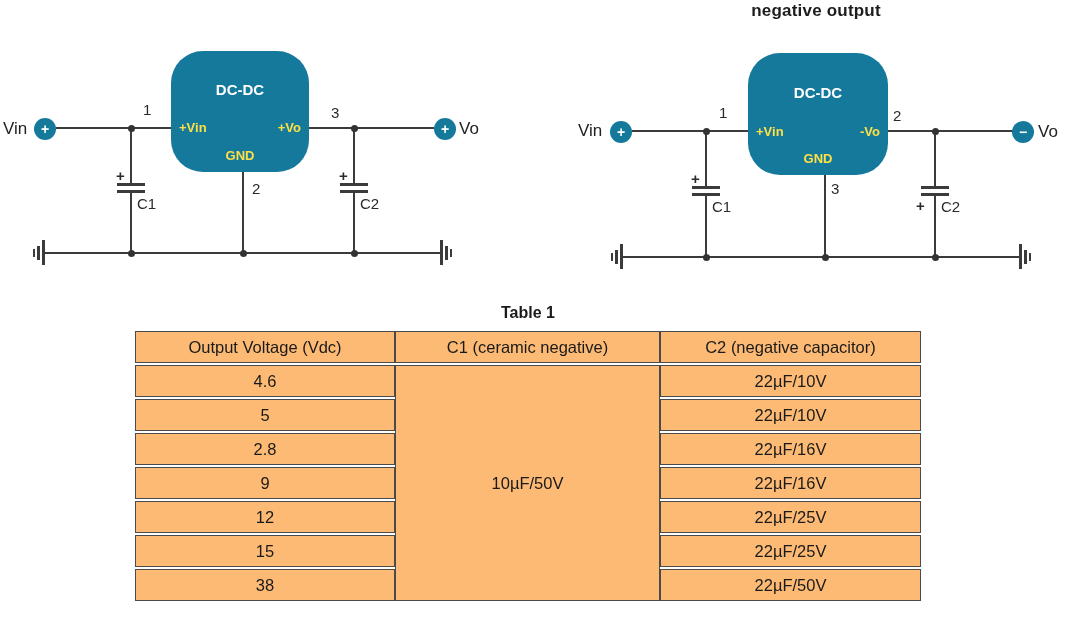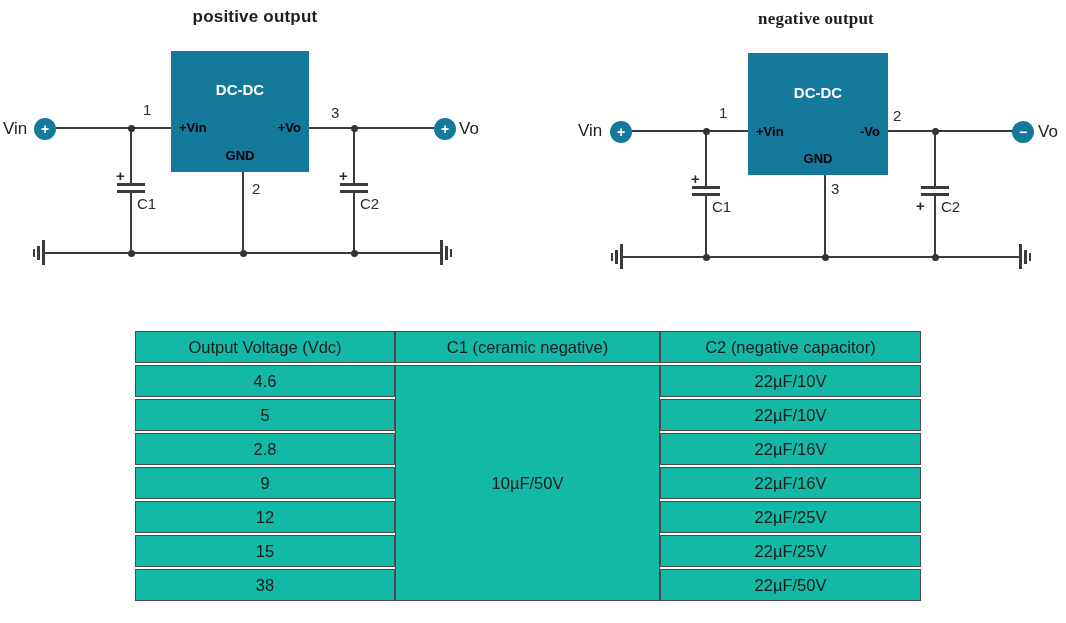--- a/index.html
+++ b/index.html
@@ -13,43 +13,42 @@
   .pin-num{font-size:15px;color:#2a2a2a;}
   .cap-label{font-size:15px;color:#2a2a2a;}
   .cap-plus{font-size:15px;font-weight:bold;color:#2a2a2a;}
   .wire{position:absolute;background:var(--wire,#3b3b3b);}
   .dot{position:absolute;width:7px;height:7px;border-radius:50%;background:#333;}
   .term{
     position:absolute;width:22px;height:22px;border-radius:50%;
     background:var(--accent,#15799b);color:#fff;font-size:14px;font-weight:bold;
     display:flex;align-items:center;justify-content:center;line-height:1;
   }
-  .block{position:absolute;background:var(--accent,#15799b);}
+  .block{position:absolute;background:var(--accent,#15799b);border-radius:32px;}
   .block-title{position:absolute;left:0;right:0;text-align:center;color:#fff;font-weight:bold;font-size:15px;}
-  .block-pin{position:absolute;color:#000000;font-weight:bold;font-size:13px;}
+  .block-pin{position:absolute;color:#fde047;font-weight:bold;font-size:13px;}
   .plate{position:absolute;width:28px;height:3px;background:var(--wire,#3b3b3b);}
   .gbar{position:absolute;background:var(--wire,#3b3b3b);}
   .tbl-wrap{position:absolute;left:135px;top:329px;}
   .tbl-title{position:absolute;left:135px;top:304px;width:786px;text-align:center;font-size:16px;font-weight:bold;color:#1a1a1a;}
   table.cap{
     border-collapse:separate;border-spacing:0 2px;table-layout:fixed;width:786px;
   }
   table.cap th,table.cap td{
     border:1.5px solid var(--border,#4a4a4a);height:30px;text-align:center;
     vertical-align:middle;font-size:16.5px;font-weight:400;color:#1a1a1a;padding:0 4px;
-    background:#14b8a6;
+    background:#fdba74;
   }
 </style>
 </head>
 <body>
 
 <div class="canvas">
 
   <div class="abs" style="left:0;top:0;width:533px;height:290px;">
-    <div class="abs circuit-title" style="left:105px;top:7px;width:300px;">positive output</div>
 
     <span class="abs net-label" style="left:3px;top:119px;">Vin</span>
     <div class="term" style="left:34px;top:118px;">
       <span>+</span>
     </div>
     <div class="wire" style="left:56px;top:127px;width:115px;height:2px;"></div>
     <span class="abs pin-num" style="left:143px;top:101px;">1</span>
 
     <div class="block" style="left:171px;top:51px;width:138px;height:121px;">
       <div class="block-title" style="top:30px;">DC-DC</div>
@@ -99,21 +98,21 @@
     </div>
 
     <div class="dot" style="left:128px;top:125px;"></div>
     <div class="dot" style="left:351px;top:125px;"></div>
     <div class="dot" style="left:128px;top:250px;"></div>
     <div class="dot" style="left:240px;top:250px;"></div>
     <div class="dot" style="left:351px;top:250px;"></div>
   </div>
 
   <div class="abs" style="left:0;top:0;width:1066px;height:290px;">
-    <div class="abs circuit-title" style="left:666px;top:9px;width:300px;font-family:Liberation Serif, serif;">negative output</div>
+    <div class="abs circuit-title" style="left:666px;top:1px;width:300px;">negative output</div>
 
     <span class="abs net-label" style="left:578px;top:121px;">Vin</span>
     <div class="term" style="left:610px;top:121px;">
       <span>+</span>
     </div>
     <div class="wire" style="left:632px;top:130px;width:116px;height:2px;"></div>
     <span class="abs pin-num" style="left:719px;top:104px;">1</span>
 
     <div class="block" style="left:748px;top:53px;width:140px;height:122px;">
       <div class="block-title" style="top:31px;">DC-DC</div>
@@ -162,20 +161,21 @@
       <div class="gbar" style="left:1029px;top:253px;width:2px;height:8px;"></div>
     </div>
 
     <div class="dot" style="left:703px;top:128px;"></div>
     <div class="dot" style="left:932px;top:128px;"></div>
     <div class="dot" style="left:703px;top:254px;"></div>
     <div class="dot" style="left:822px;top:254px;"></div>
     <div class="dot" style="left:932px;top:254px;"></div>
   </div>
 
+  <div class="tbl-title">Table 1</div>
   <div class="tbl-wrap">
     <table class="cap">
       <colgroup>
           <col style="width:260px;">
           <col style="width:265px;">
           <col style="width:261px;">
         </colgroup>
       <tbody>
           <tr>
         <th>Output Voltage (Vdc)</th>

